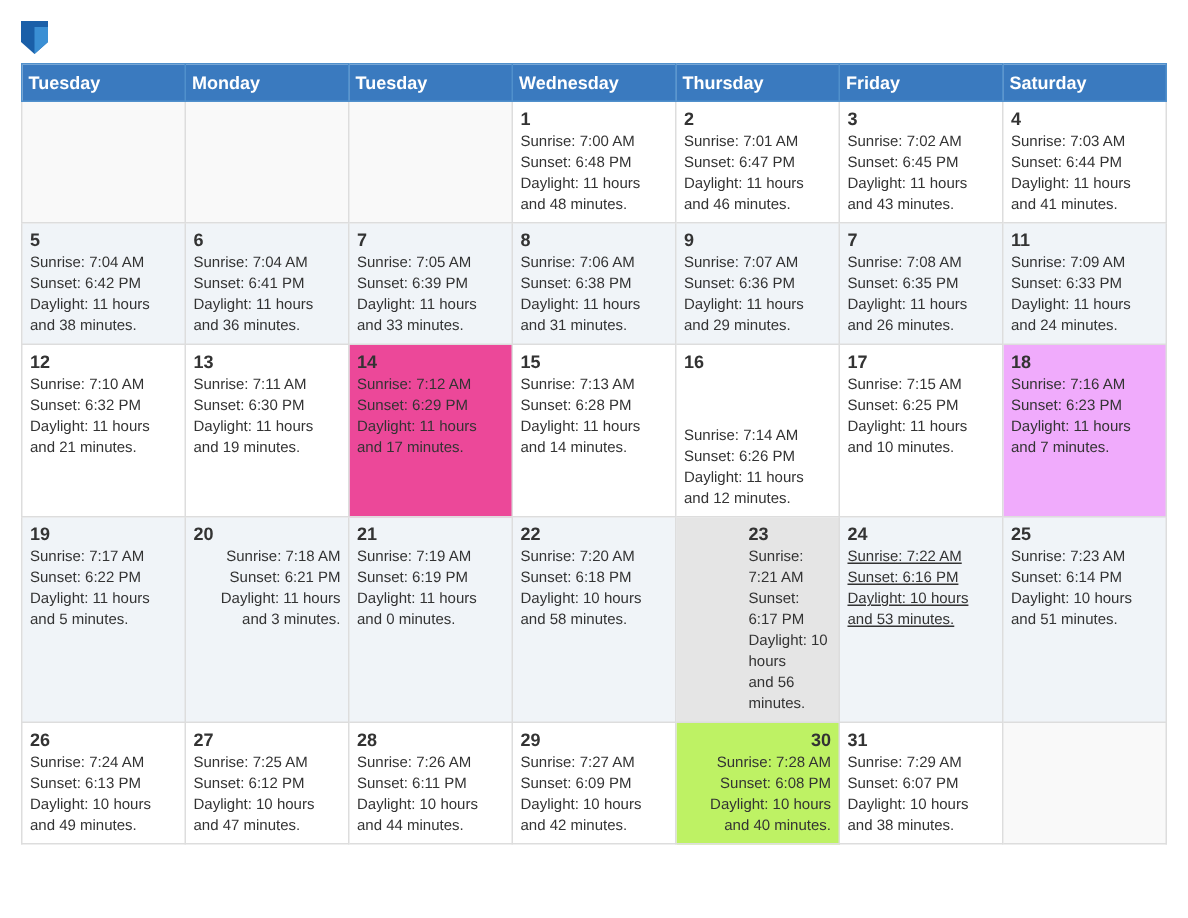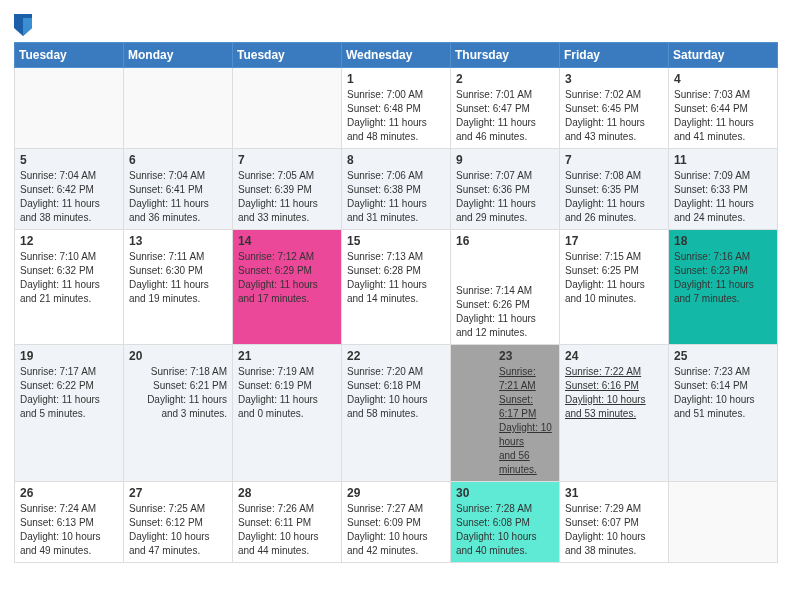--- a/index.html
+++ b/index.html
@@ -259,21 +259,21 @@
 Daylight: 11 hours
 and 12 minutes.</div>
           </td>
           <td style="background: rgb(255, 255, 255);">
             <span class="day-number">17</span>
             <div class="day-info" style="white-space: pre-line;">Sunrise: 7:15 AM
 Sunset: 6:25 PM
 Daylight: 11 hours
 and 10 minutes.</div>
           </td>
-          <td style="background: #14b8a6;">
+          <td style="background: #f0abfc;">
             <span class="day-number">18</span>
             <div class="day-info" style="white-space: pre-line;">Sunrise: 7:16 AM
 Sunset: 6:23 PM
 Daylight: 11 hours
 and 7 minutes.</div>
           </td>
         </tr>
         <tr>
           <td style="background: rgb(240, 244, 248);">
             <span class="day-number">19</span>
@@ -296,23 +296,23 @@
 Daylight: 11 hours
 and 0 minutes.</div>
           </td>
           <td style="background: rgb(240, 244, 248);">
             <span class="day-number">22</span>
             <div class="day-info" style="white-space: pre-line;">Sunrise: 7:20 AM
 Sunset: 6:18 PM
 Daylight: 10 hours
 and 58 minutes.</div>
           </td>
-          <td style="background: #a3a3a3; padding-left: 48px;">
+          <td style="background: #e5e5e5; padding-left: 48px;">
             <span class="day-number">23</span>
-            <div class="day-info" style="white-space: pre-line; text-decoration: underline;">Sunrise: 7:21 AM
+            <div class="day-info" style="white-space: pre-line;">Sunrise: 7:21 AM
 Sunset: 6:17 PM
 Daylight: 10 hours
 and 56 minutes.</div>
           </td>
           <td style="background: rgb(240, 244, 248);">
             <span class="day-number">24</span>
             <div class="day-info" style="white-space: pre-line; text-decoration: underline;">Sunrise: 7:22 AM
 Sunset: 6:16 PM
 Daylight: 10 hours
 and 53 minutes.</div>
@@ -347,21 +347,21 @@
 Daylight: 10 hours
 and 44 minutes.</div>
           </td>
           <td style="background: rgb(255, 255, 255);">
             <span class="day-number">29</span>
             <div class="day-info" style="white-space: pre-line;">Sunrise: 7:27 AM
 Sunset: 6:09 PM
 Daylight: 10 hours
 and 42 minutes.</div>
           </td>
-          <td style="background: #5eead4;">
+          <td style="background: #bef264; text-align: right;">
             <span class="day-number">30</span>
             <div class="day-info" style="white-space: pre-line;">Sunrise: 7:28 AM
 Sunset: 6:08 PM
 Daylight: 10 hours
 and 40 minutes.</div>
           </td>
           <td style="background: rgb(255, 255, 255);">
             <span class="day-number">31</span>
             <div class="day-info" style="white-space: pre-line;">Sunrise: 7:29 AM
 Sunset: 6:07 PM

